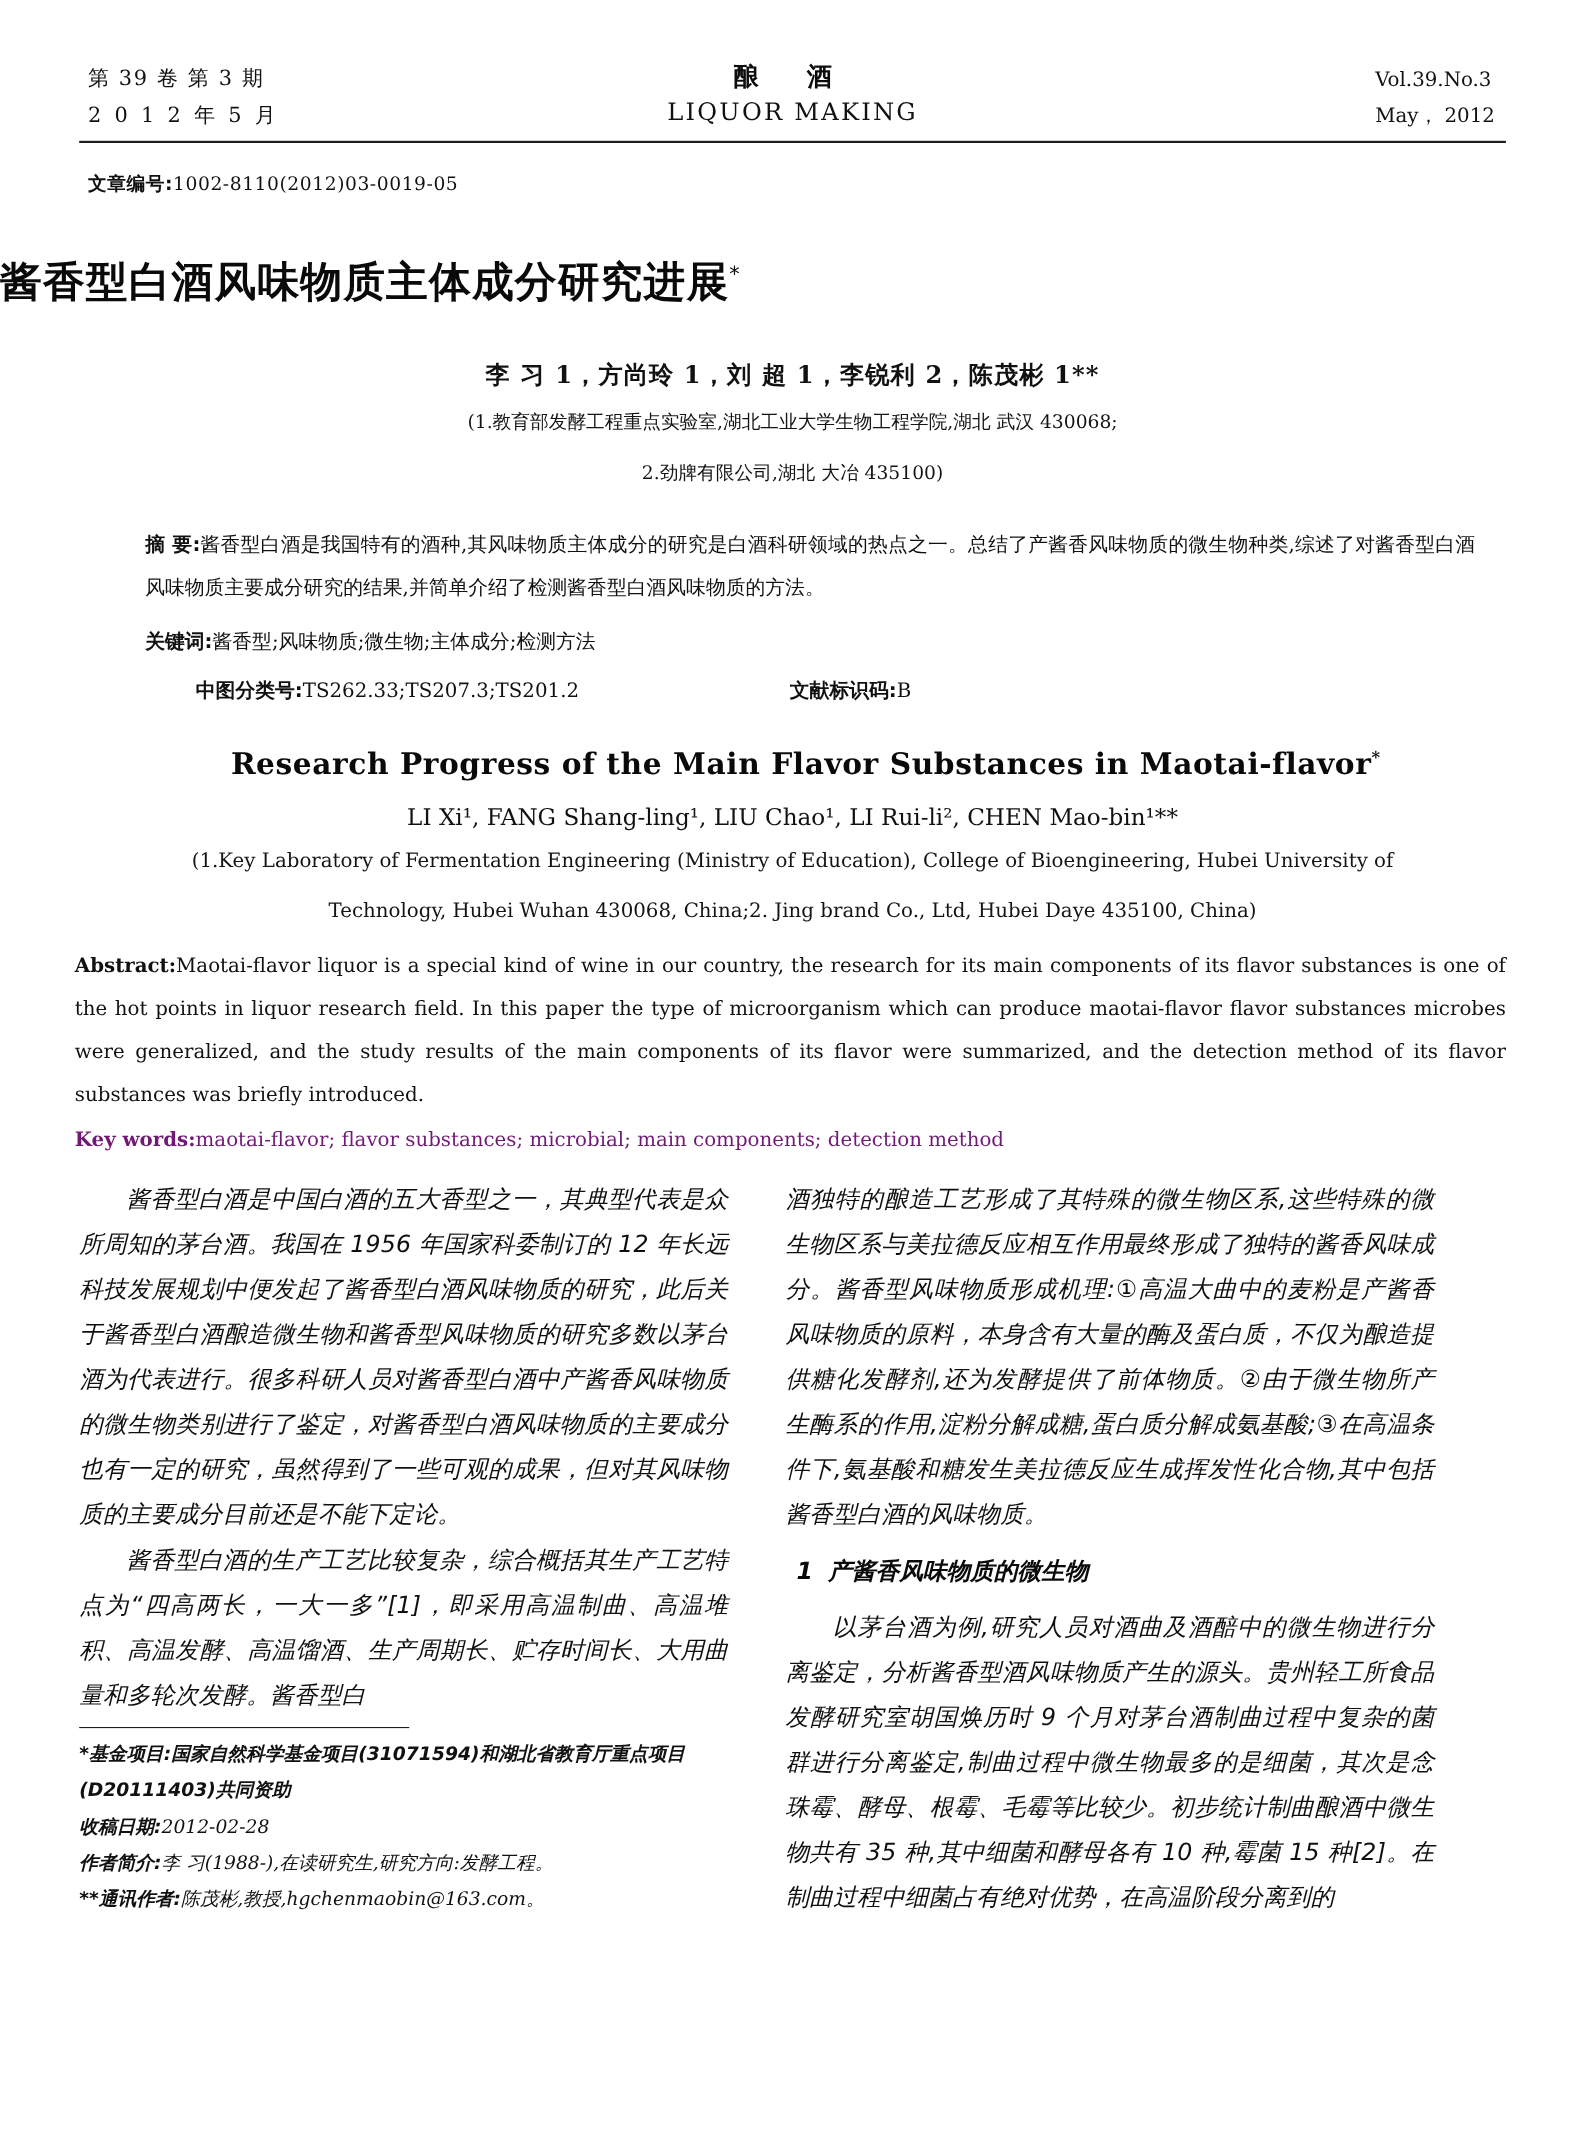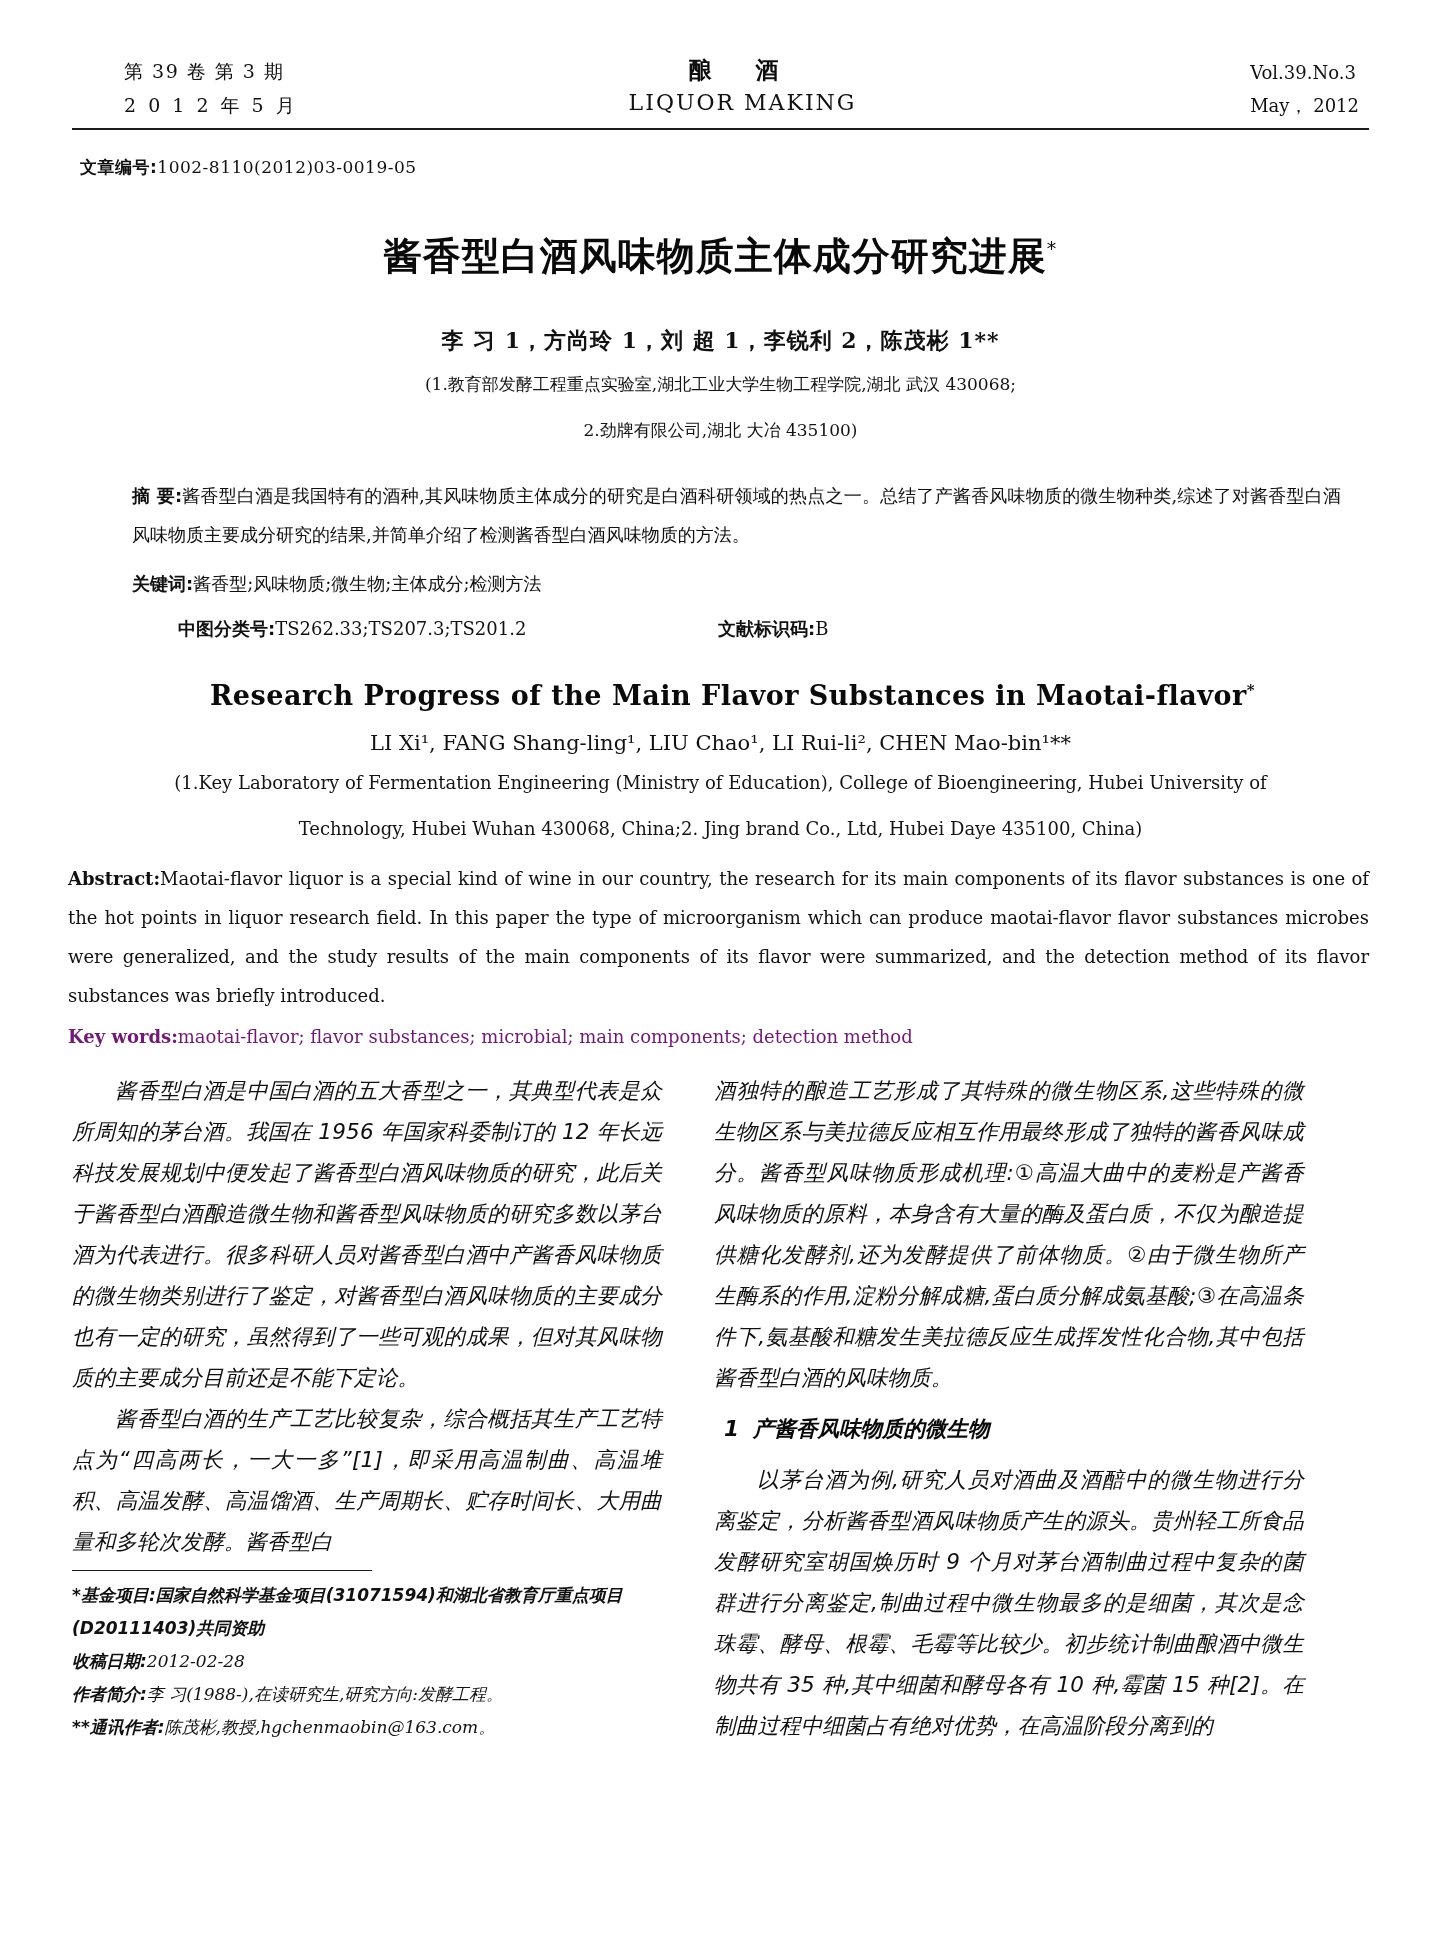--- a/index.html
+++ b/index.html
@@ -19,21 +19,21 @@
     position: relative;
     width: 1441px;
     height: 1946px;
     padding: 0;
     box-sizing: border-box;
   }
 
   
   .runhead {
     position: relative;
-    margin: 54px 72px 0 116px;
+    margin: 54px 72px 0 72px;
     height: 72px;
     text-decoration: underline;
   }
   .rh-left {
     position: absolute;
     left: 8px;
     top: 0;
     font-family: "DejaVu Serif", serif;
     font-size: 19px;
     line-height: 34px;
@@ -87,21 +87,21 @@
   }
   .artno b {
     font-family: "DejaVu Sans", sans-serif;
     font-weight: 700;
     font-size: 17px;
   }
 
   
   .title-cn {
     margin-top: 52px;
-    text-align: center;
+    text-align: left;
     font-family: "DejaVu Sans", sans-serif;
     font-weight: 700;
     font-size: 38px;
     letter-spacing: 1px;
     color: #0a0a0a;
   }
   .title-cn .star {
     font-size: 19px;
     vertical-align: super;
     font-weight: 400;

